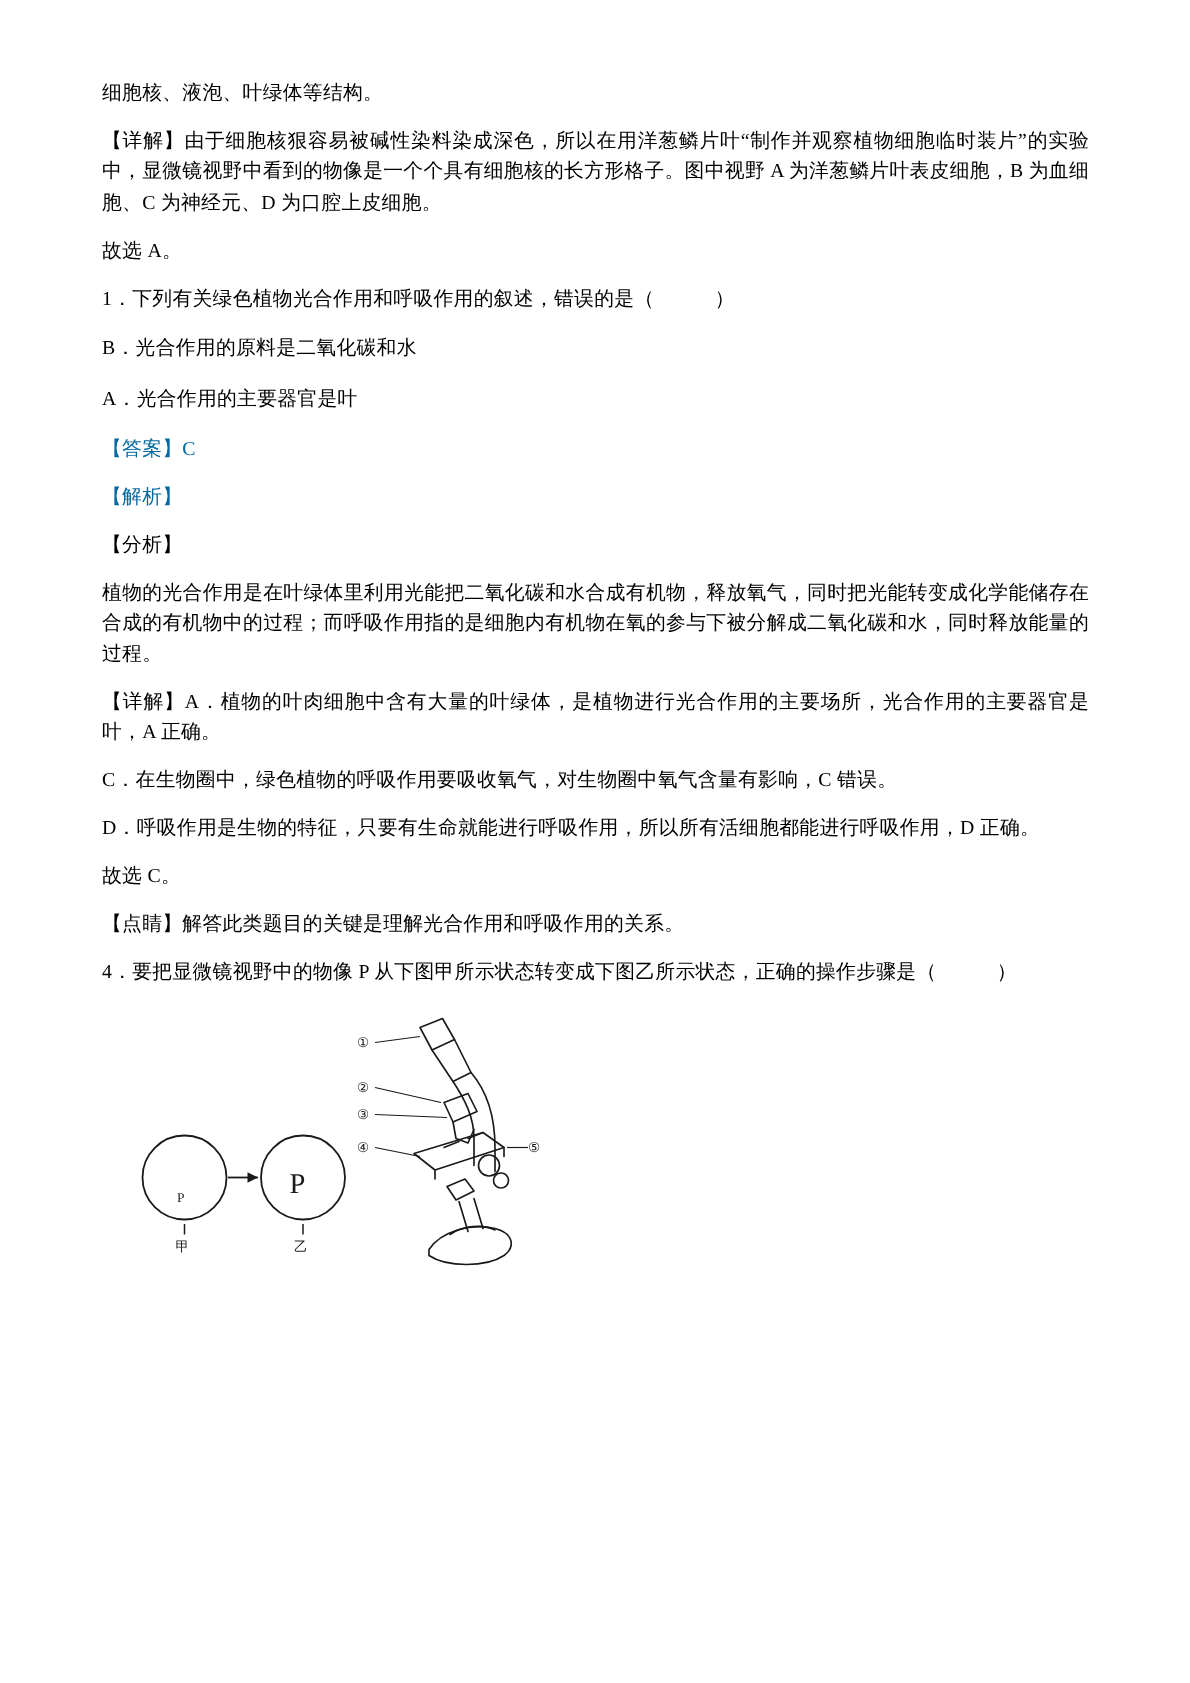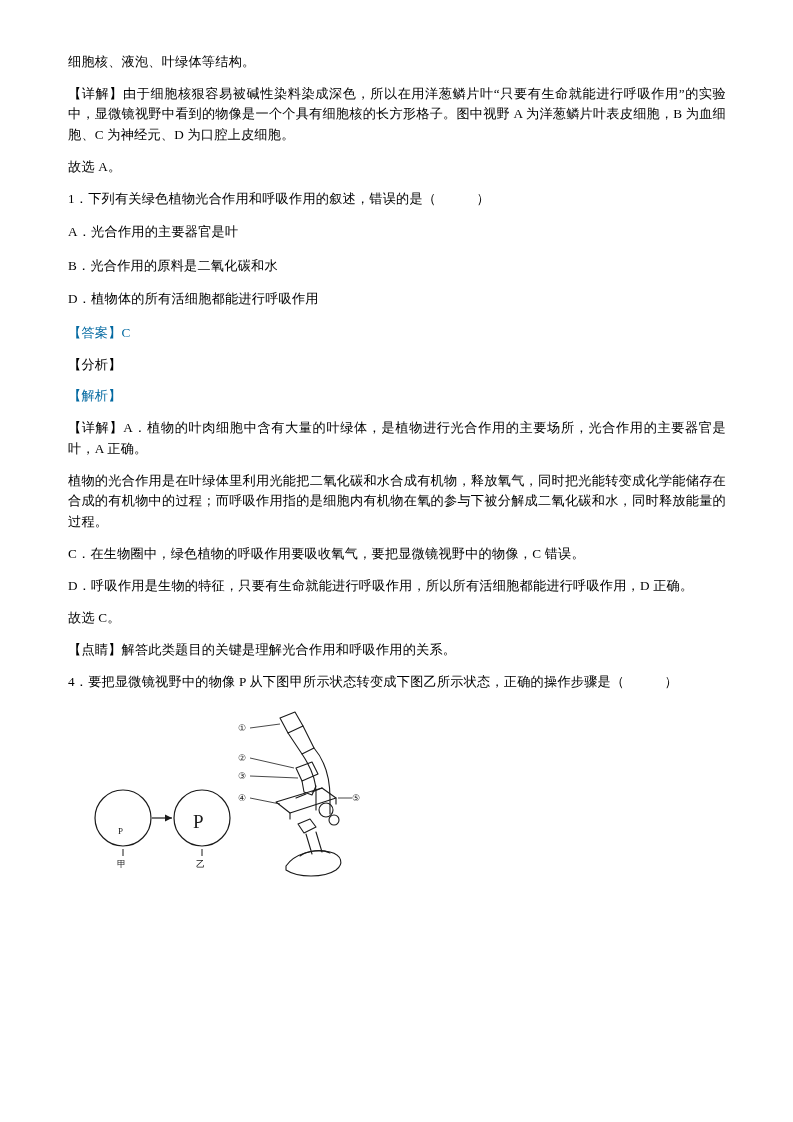--- a/index.html
+++ b/index.html
@@ -63,40 +63,39 @@
   }
 </style>
 </head>
 <body>
 
 <div class="page">
   <div class="content">
 
     <p class="line">细胞核、液泡、叶绿体等结构。</p>
 
-    <p class="line">【详解】由于细胞核狠容易被碱性染料染成深色，所以在用洋葱鳞片叶“只要有生命就能进行呼吸作用”的实验中，显微镜视野中看到的物像是一个个具有细胞核的长方形格子。图中视野 A 为洋葱鳞片叶表皮细胞，B 为血细胞、C 为神经元、D 为口腔上皮细胞。</p>
+    <p class="line">【详解】由于细胞核狠容易被碱性染料染成深色，所以在用洋葱鳞片叶“制作并观察植物细胞临时装片”的实验中，显微镜视野中看到的物像是一个个具有细胞核的长方形格子。图中视野 A 为洋葱鳞片叶表皮细胞，B 为血细胞、C 为神经元、D 为口腔上皮细胞。</p>
 
     <p class="line">故选 A。</p>
 
 
     <p class="line q-line">1．下列有关绿色植物光合作用和呼吸作用的叙述，错误的是（　　　）</p>
 
+    <p class="line opt">B．光合作用的原料是二氧化碳和水</p>
     <p class="line opt">A．光合作用的主要器官是叶</p>
-    <p class="line opt">B．光合作用的原料是二氧化碳和水</p>
-    <p class="line opt">D．植物体的所有活细胞都能进行呼吸作用</p>
 
     <p class="line answer">【答案】C</p>
+    <p class="line answer">【解析】</p>
+
     <p class="line">【分析】</p>
 
-    <p class="line answer">【解析】</p>
+    <p class="line">植物的光合作用是在叶绿体里利用光能把二氧化碳和水合成有机物，释放氧气，同时把光能转变成化学能储存在合成的有机物中的过程；而呼吸作用指的是细胞内有机物在氧的参与下被分解成二氧化碳和水，同时释放能量的过程。</p>
 
     <p class="line">【详解】A．植物的叶肉细胞中含有大量的叶绿体，是植物进行光合作用的主要场所，光合作用的主要器官是叶，A 正确。</p>
-
-    <p class="line">植物的光合作用是在叶绿体里利用光能把二氧化碳和水合成有机物，释放氧气，同时把光能转变成化学能储存在合成的有机物中的过程；而呼吸作用指的是细胞内有机物在氧的参与下被分解成二氧化碳和水，同时释放能量的过程。</p>
-    <p class="line">C．在生物圈中，绿色植物的呼吸作用要吸收氧气，要把显微镜视野中的物像，C 错误。</p>
+    <p class="line">C．在生物圈中，绿色植物的呼吸作用要吸收氧气，对生物圈中氧气含量有影响，C 错误。</p>
     <p class="line">D．呼吸作用是生物的特征，只要有生命就能进行呼吸作用，所以所有活细胞都能进行呼吸作用，D 正确。</p>
     <p class="line">故选 C。</p>
     <p class="line">【点睛】解答此类题目的关键是理解光合作用和呼吸作用的关系。</p>
 
     <p class="line q-line">4．要把显微镜视野中的物像 P 从下图甲所示状态转变成下图乙所示状态，正确的操作步骤是（　　　）</p>
 
     <div class="figure">
       <div class="figwrap">
         <svg width="270" height="185" viewBox="0 0 270 185" xmlns="http://www.w3.org/2000/svg">
 

